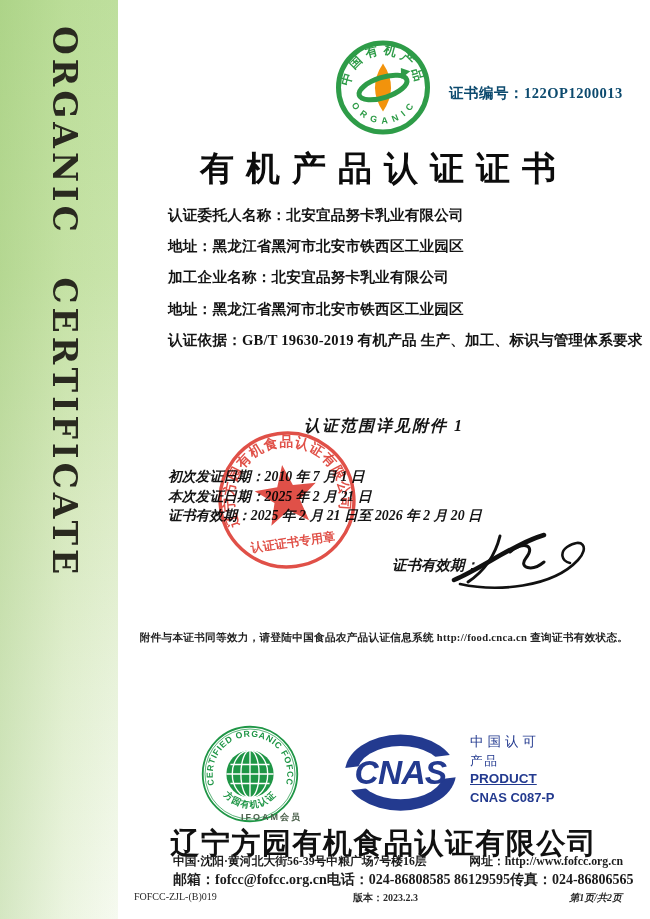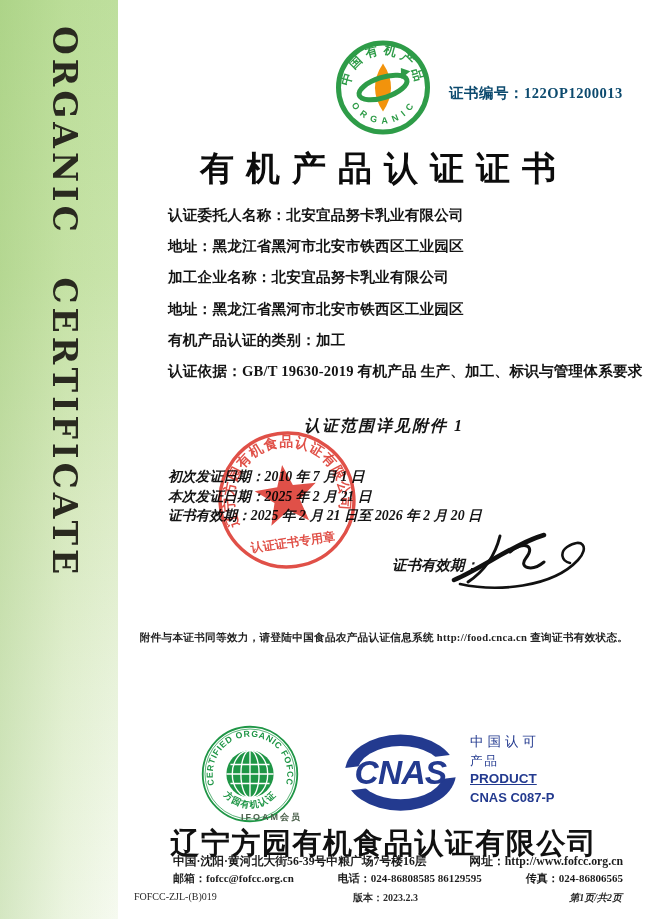--- a/index.html
+++ b/index.html
@@ -70,21 +70,21 @@
   .company {
     position:absolute; left:118px; right:0; top:824px; text-align:center;
     font-family:"Liberation Sans", sans-serif; font-weight:bold;
     font-size:29px; letter-spacing:1.5px; color:#101010;
   }
   .addr-row1 { position:absolute; left:173px; top:854px; width:450px;
                display:flex; justify-content:space-between;
                font-size:11.8px; font-weight:bold; color:#1c1c1c; white-space:nowrap; }
   .addr-row2 { position:absolute; left:173px; top:871px; width:450px;
                display:flex; justify-content:space-between;
-               font-size:11px; font-weight:bold; color:#1c1c1c; white-space:nowrap; }
+               font-size:14px; font-weight:bold; color:#1c1c1c; white-space:nowrap; }
   .meta-code { position:absolute; left:134px; top:891px; font-size:10px; color:#2a2a2a; }
   .meta-version { position:absolute; left:353px; top:891px; font-size:10px; font-weight:bold; color:#2a2a2a; }
   .meta-page { position:absolute; right:28px; top:891px; font-size:10px; font-weight:bold; font-style:italic; color:#2a2a2a; }
   svg text, svg textPath { font-family:"Liberation Sans", sans-serif; }
 </style>
 </head>
 <body>
 
 <div class="page">
 
@@ -119,23 +119,20 @@
       <span>认证委托人名称：</span><span>北安宜品努卡乳业有限公司</span>
     </div>
     <div class="field-row">
       <span>地址：</span><span>黑龙江省黑河市北安市铁西区工业园区</span>
     </div>
     <div class="field-row">
       <span>加工企业名称：</span><span>北安宜品努卡乳业有限公司</span>
     </div>
     <div class="field-row">
       <span>地址：</span><span>黑龙江省黑河市北安市铁西区工业园区</span>
-    </div>
-    <div class="field-row">
-      <span>有机产品认证的类别：</span><span>加工</span>
     </div>
     <div class="field-row">
       <span>认证依据：</span><span>GB/T 19630-2019 有机产品 生产、加工、标识与管理体系要求</span>
     </div>
   </div>
 
   <div class="scope-note">认证范围详见附件 1</div>
 
   <div class="dates">
     <div class="date-row">

